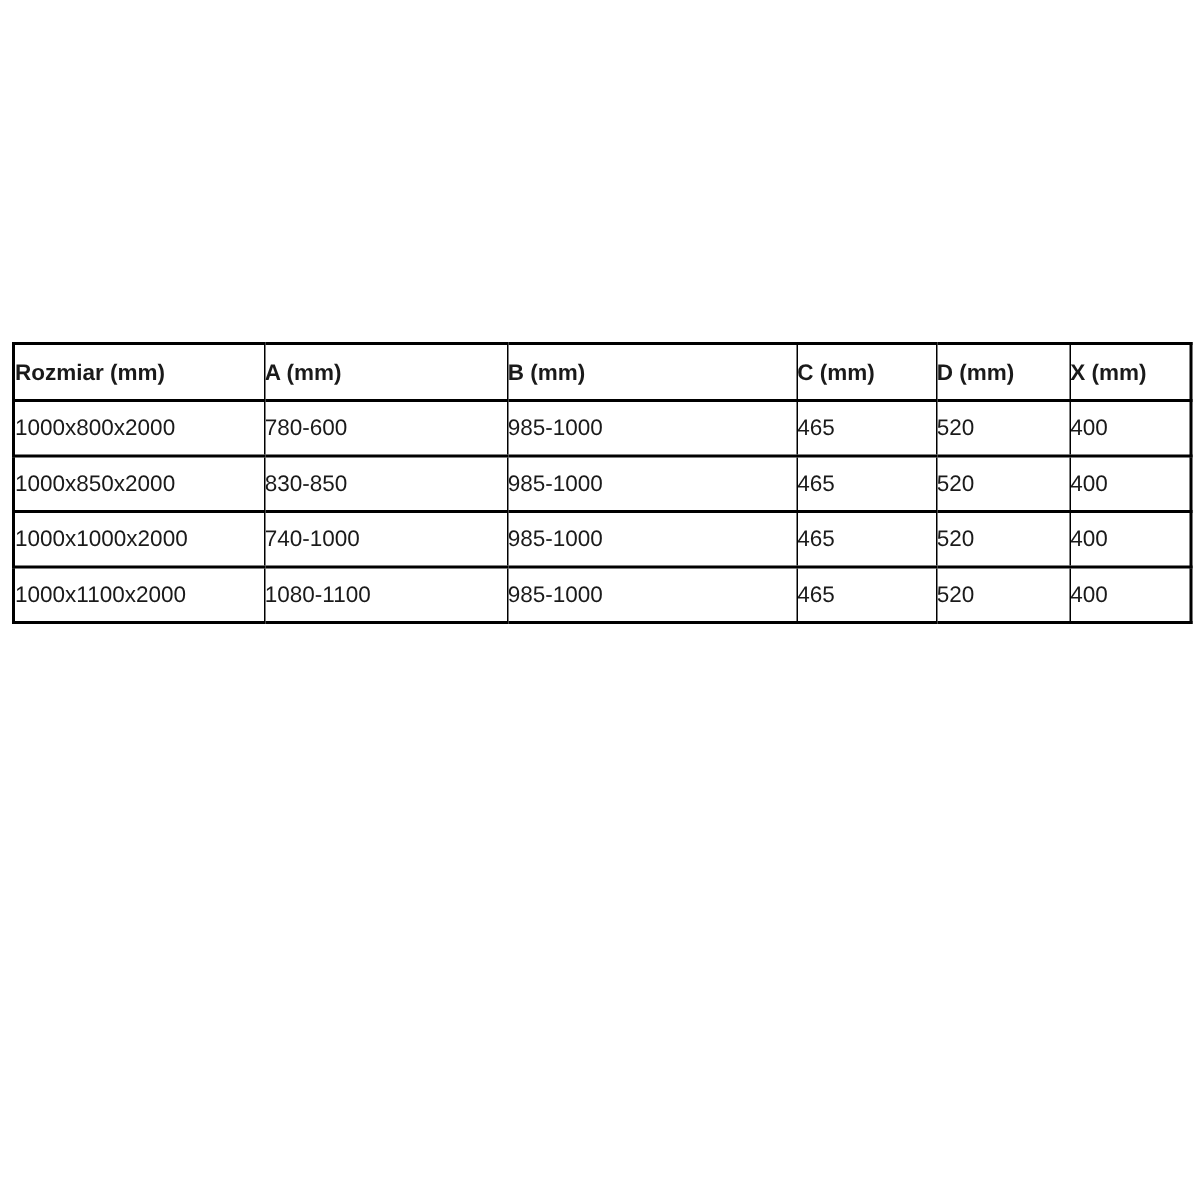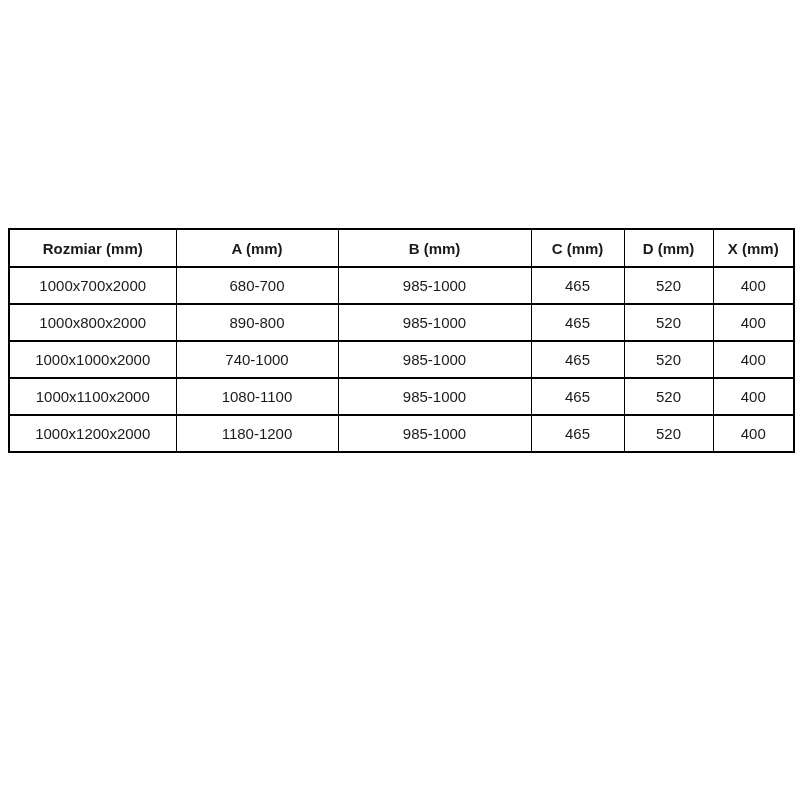--- a/index.html
+++ b/index.html
@@ -24,21 +24,21 @@
     border-collapse: collapse;
     table-layout: fixed;
     background: #ffffff;
   }
   table.dim-table th,
   table.dim-table td {
     border-top: 2px solid #000000;
     border-bottom: 2px solid #000000;
     border-left: 1px solid #000000;
     border-right: 1px solid #000000;
-    text-align: center;
+    text-align: left;
     vertical-align: middle;
     height: 37px;
     font-size: 15px;
     color: #1a1a1a;
     white-space: nowrap;
     overflow: hidden;
     margin-top: 41px;
   }
   table.dim-table th {
     font-weight: bold;
@@ -75,30 +75,30 @@
           <th>Rozmiar (mm)</th>
           <th>A (mm)</th>
           <th>B (mm)</th>
           <th>C (mm)</th>
           <th>D (mm)</th>
           <th>X (mm)</th>
         </tr>
     </thead>
     <tbody>
         <tr>
-          <td>1000x700x2000</td>
-          <td>680-700</td>
+          <td>1000x800x2000</td>
+          <td>780-600</td>
           <td>985-1000</td>
           <td>465</td>
           <td>520</td>
           <td>400</td>
         </tr>
         <tr>
-          <td>1000x800x2000</td>
-          <td>890-800</td>
+          <td>1000x850x2000</td>
+          <td>830-850</td>
           <td>985-1000</td>
           <td>465</td>
           <td>520</td>
           <td>400</td>
         </tr>
         <tr>
           <td>1000x1000x2000</td>
           <td>740-1000</td>
           <td>985-1000</td>
           <td>465</td>
@@ -106,23 +106,15 @@
           <td>400</td>
         </tr>
         <tr>
           <td>1000x1100x2000</td>
           <td>1080-1100</td>
           <td>985-1000</td>
           <td>465</td>
           <td>520</td>
           <td>400</td>
         </tr>
-        <tr>
-          <td>1000x1200x2000</td>
-          <td>1180-1200</td>
-          <td>985-1000</td>
-          <td>465</td>
-          <td>520</td>
-          <td>400</td>
-        </tr>
       </tbody>
   </table>
 </div>
 
 </body></html>

